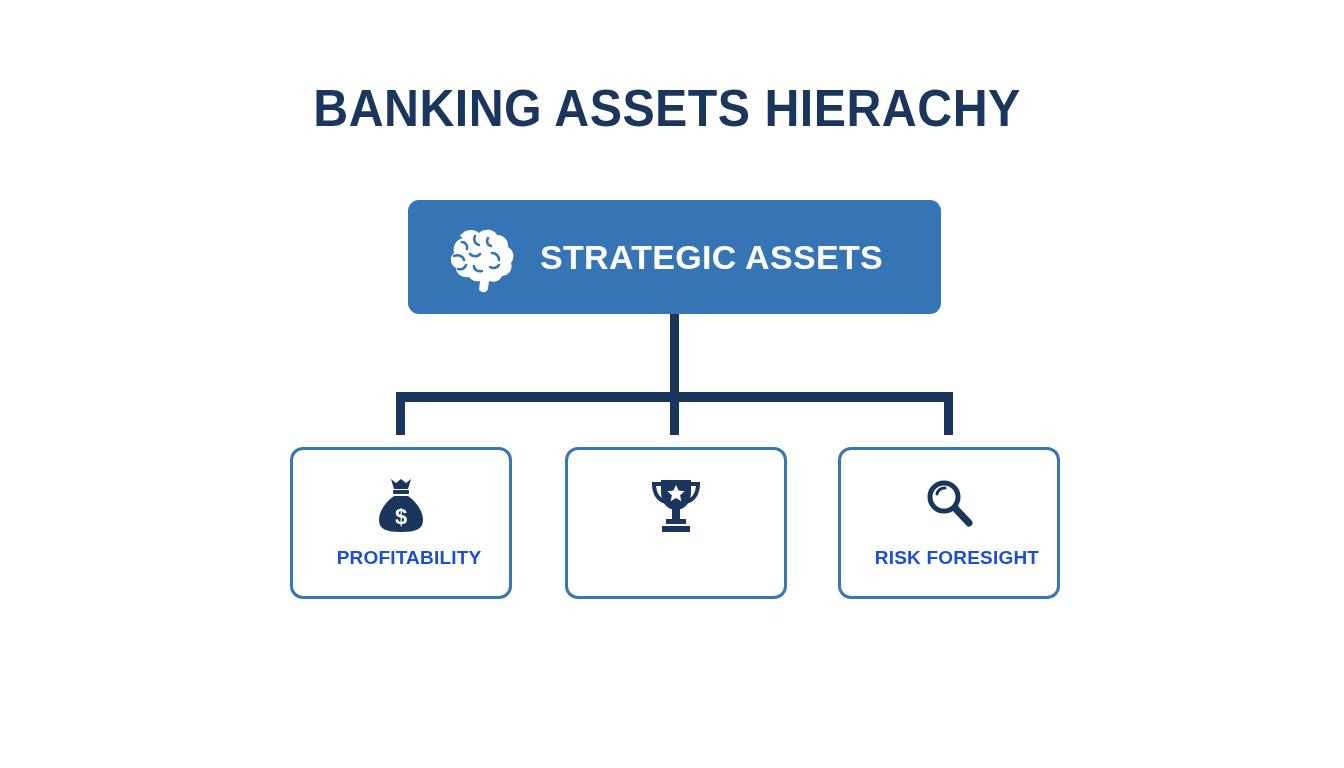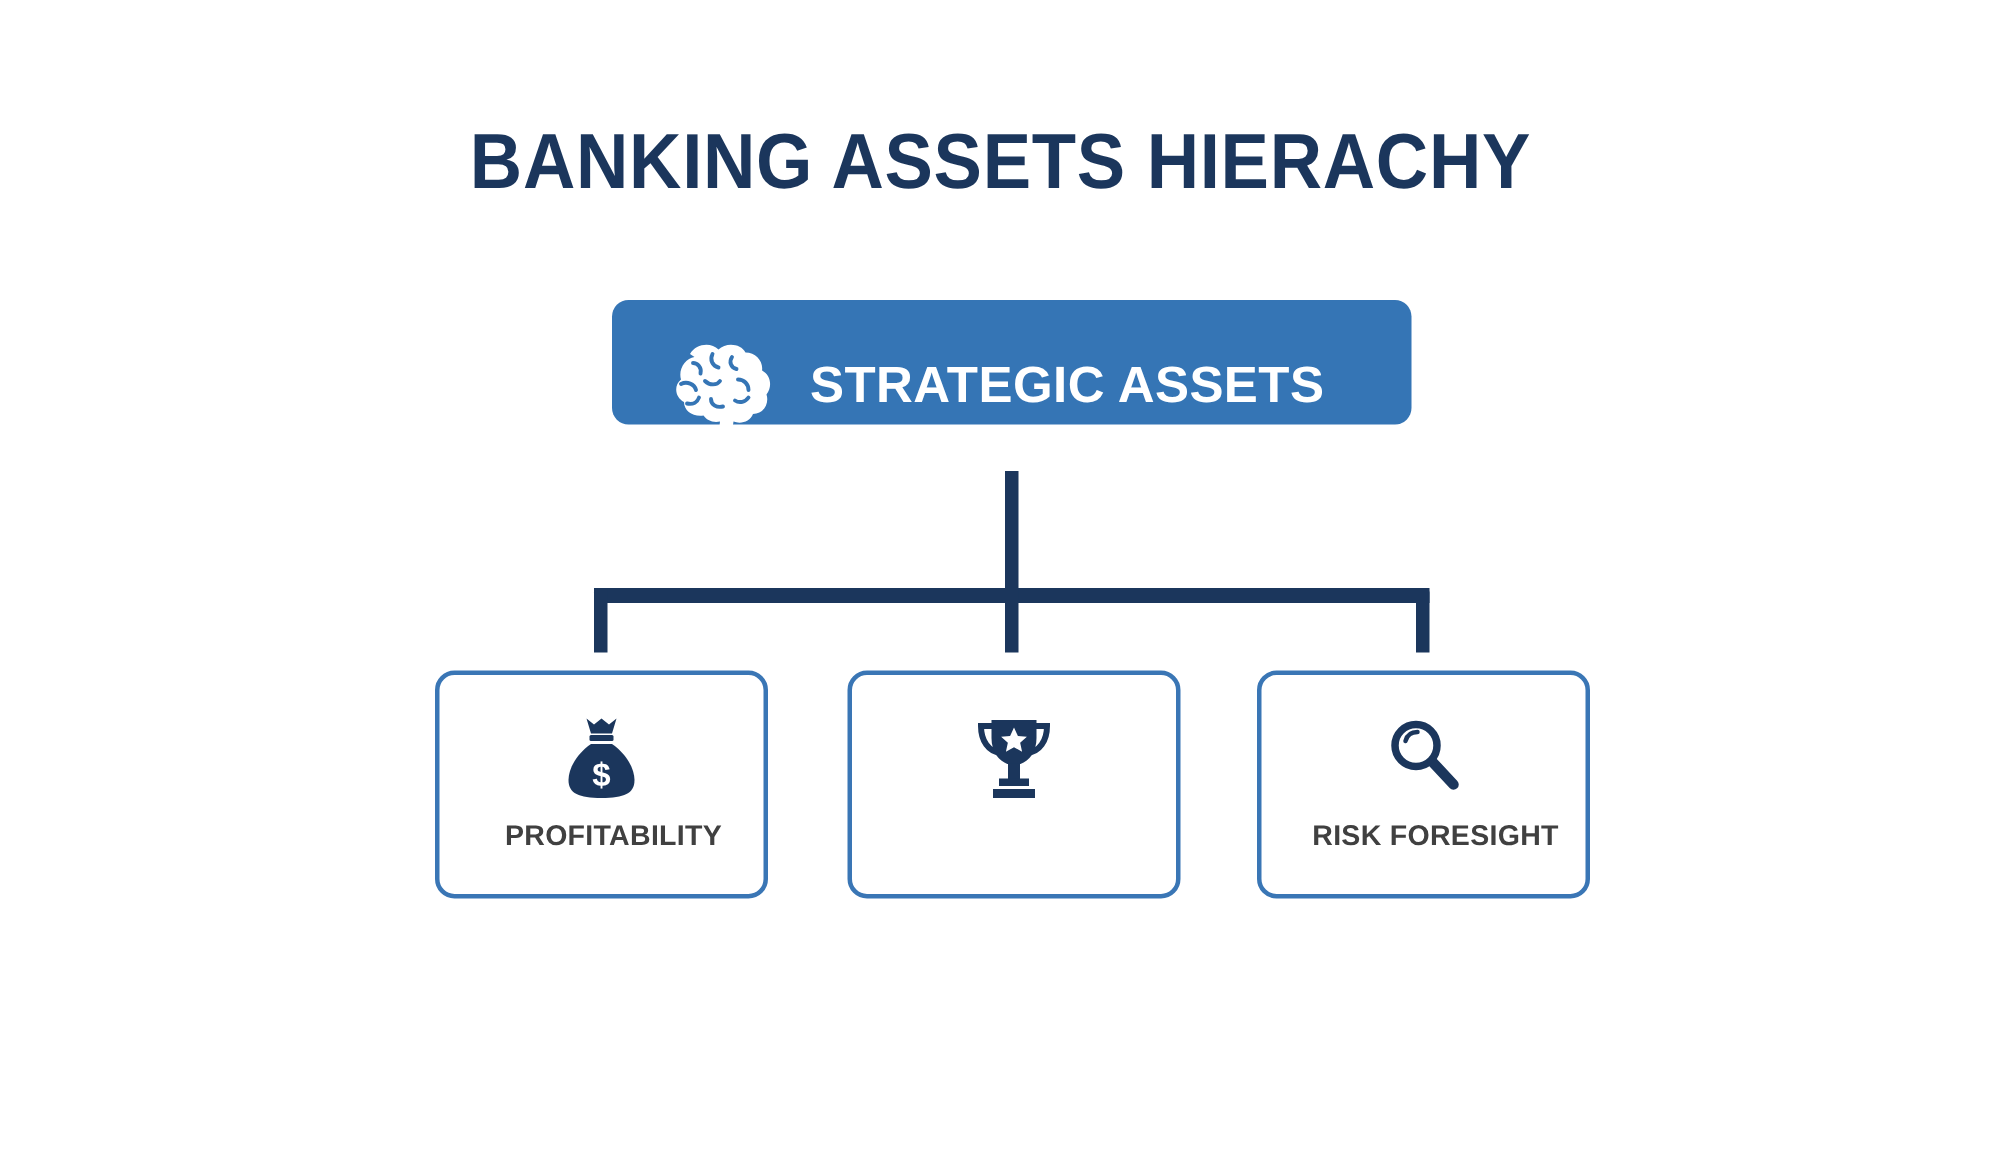--- a/index.html
+++ b/index.html
@@ -6,40 +6,40 @@
     body {
       width: 1344px; height: 768px; background: #ffffff; position: relative; overflow: hidden;
       font-family: "Liberation Sans", "DejaVu Sans", sans-serif;
     }
     .title {
       position: absolute; left: 0; top: 78px; width: 1334px; text-align: center;
       font-size: 52px; font-weight: bold; letter-spacing: 0.5px; color: #1b365c;
       transform: scaleX(0.93); transform-origin: 667px 0;
     }
     .top-box {
-      position: absolute; left: 408px; top: 200px; width: 533px; height: 83px;
+      position: absolute; left: 408px; top: 200px; width: 533px; height: 114px;
       background: #3575b5; border-radius: 11px;
       display: flex; align-items: center;
     }
     .top-box .brain {
       position: absolute; left: 32px; top: 26px; width: 76px; height: 68px;
     }
     .top-box .label {
       position: absolute; left: 132px; top: 38px;
       font-size: 34px; font-weight: bold; color: #ffffff; letter-spacing: 0.3px;
     }
     .line { position: absolute; background: #1b365c; }
     .child {
       position: absolute; top: 447px; width: 216px; height: 146px;
       border: 3px solid #3a76b5; border-radius: 13px; background: #ffffff;
     }
     .child .icon { position: absolute; left: 50%; top: 26px; transform: translateX(-50%); width: 50px; height: 58px; }
     .child .label {
       position: absolute; left: 16px; right: 0; top: 97px; text-align: center;
-      font-size: 19px; font-weight: bold; color: #404040; letter-spacing: 0.2px;
+      font-size: 19px; font-weight: bold; color: #1d4ed8; letter-spacing: 0.2px;
     }
   </style>
 </head>
 <body>
 
 <div class="title">BANKING ASSETS HIERACHY</div>
 
 <div class="top-box">
   <svg class="brain" viewBox="0 0 76 68">
     <path fill="#ffffff" d="M20 10c4-7 14-8 19-3 5-5 15-4 18 2 7 0 12 6 11 12 6 3 7 11 3 16 2 6-2 13-9 13-2 5-8 7-13 5l-1 7c0 3-3 5-6 4l-3-2 1-9c-5 1-9-1-11-4-7 1-13-3-13-9-6-3-7-11-2-15-2-7 3-14 9-15z"></path>

